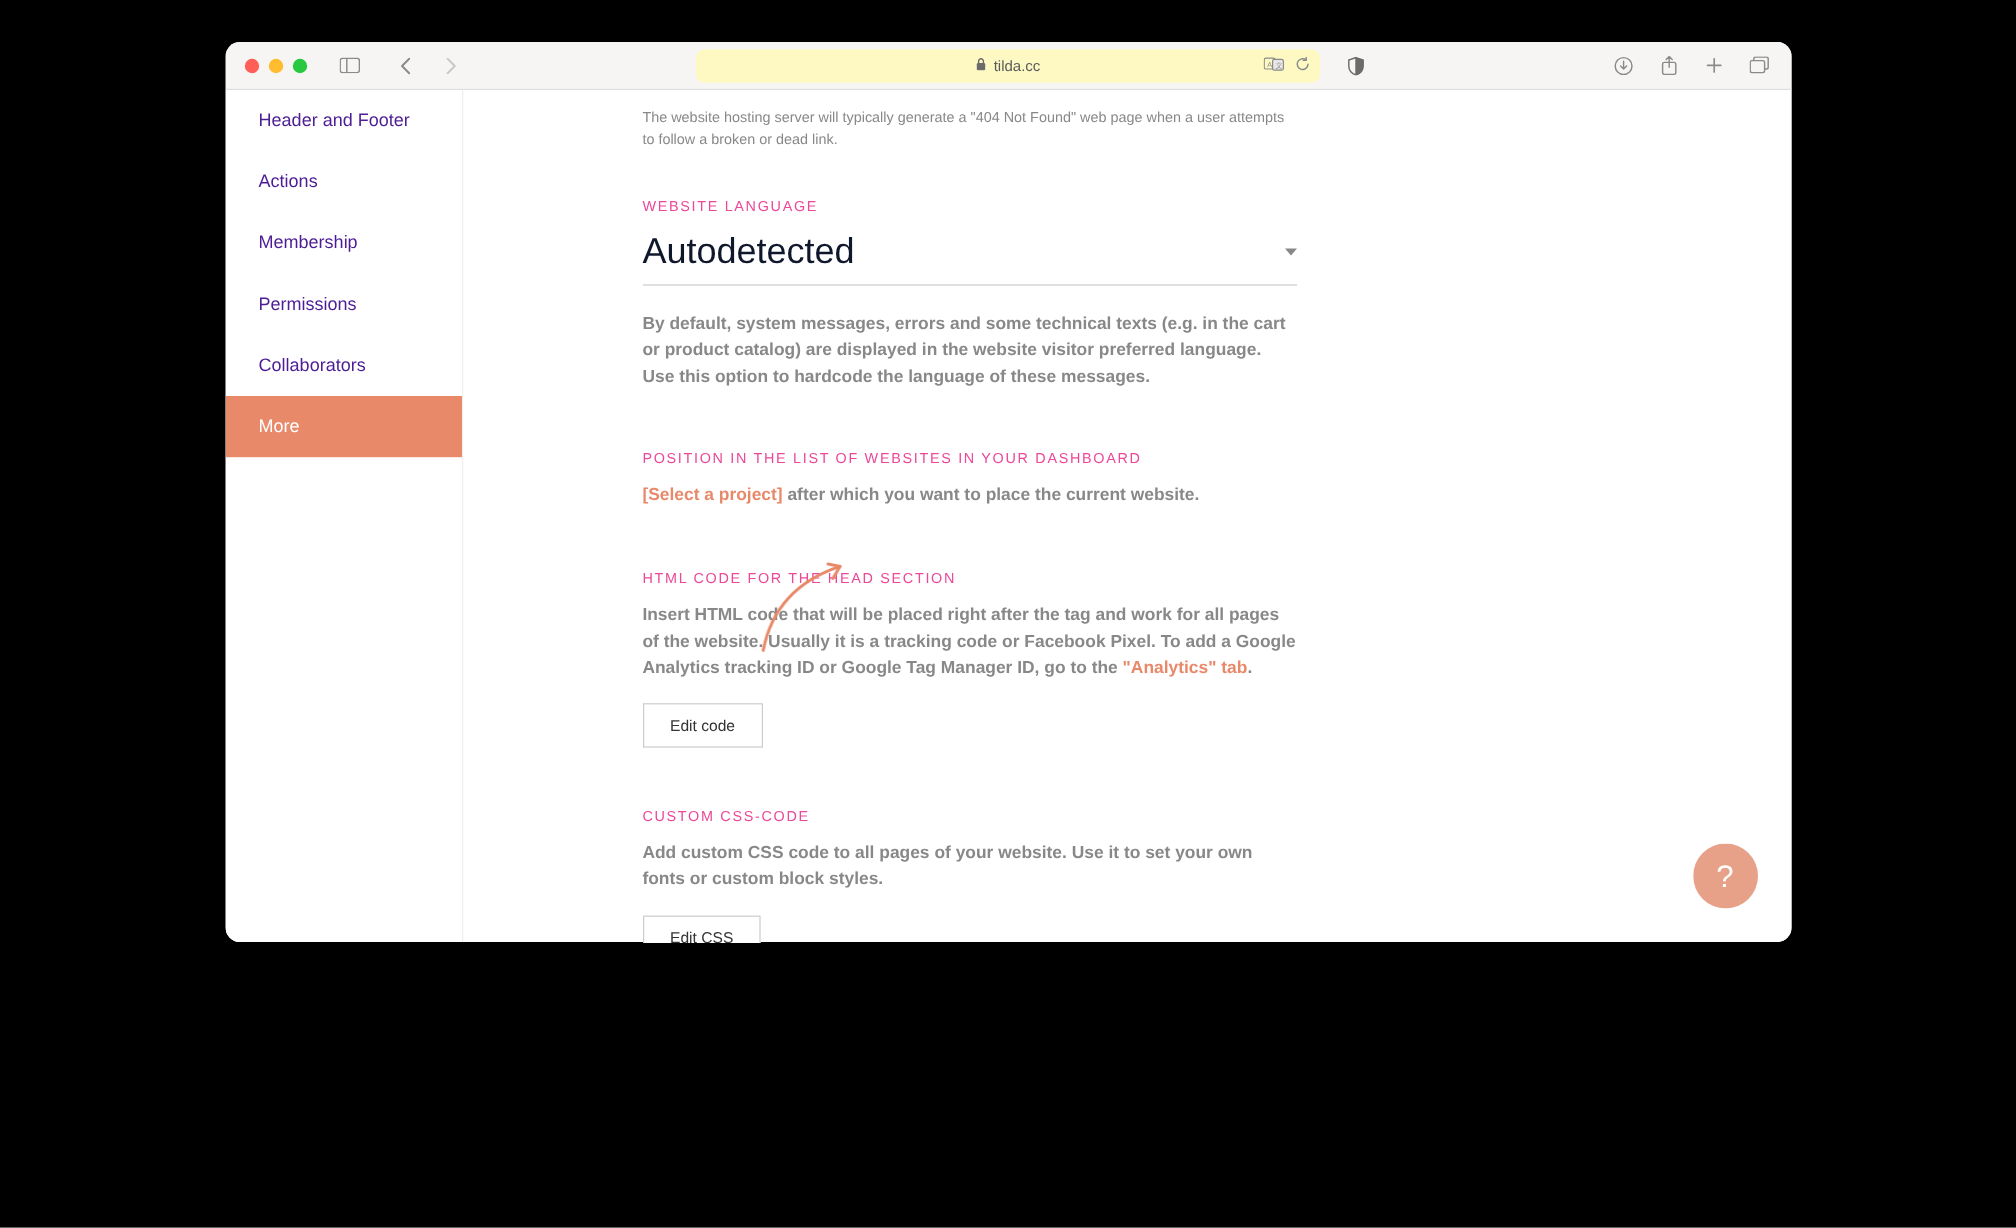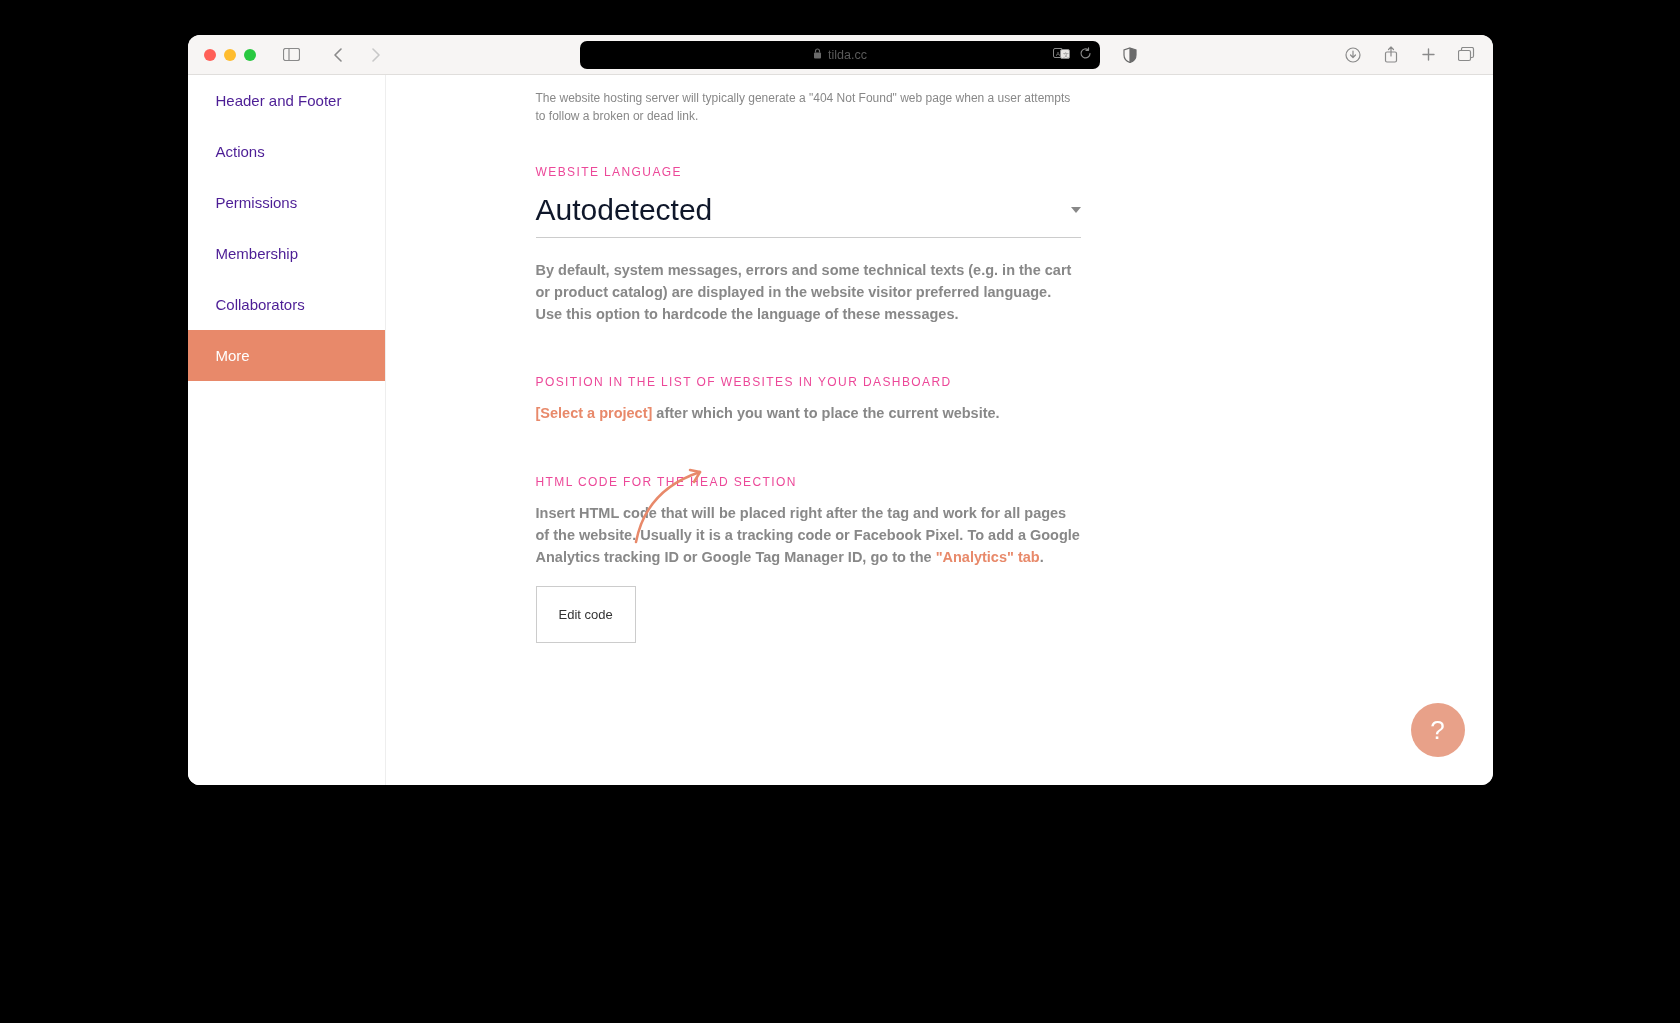--- a/index.html
+++ b/index.html
@@ -41,21 +41,21 @@
     .tb-icon {
       width: 20px; height: 20px; display: flex; align-items: center; justify-content: center;
       color: #888; font-size: 15px;
     }
     .nav-arrows { display: flex; gap: 18px; margin-left: 14px; }
     .addrbar {
       position: absolute;
       left: 50%;
       transform: translateX(-50%);
       width: 520px; height: 28px;
-      background: #000000;
+      background: #fef9c3;
       border-radius: 7px;
       display: flex;
       align-items: center;
       justify-content: center;
       color: #5b5b5b;
       font-size: 12.5px;
       gap: 6px;
     }
     .addrbar .right-icons {
       position: absolute;
@@ -142,21 +142,21 @@
     .link-orange { color: #e8896a; cursor: pointer; }
     .body-text {
       font-size: 14.5px;
       color: #888;
       line-height: 1.5;
       font-weight: 700;
     }
     .btn {
       border: 1px solid #ccc;
       background: #fff;
-      padding: 20px 22px;
+      padding: 10px 22px;
       font-size: 13px;
       color: #333;
       cursor: pointer;
       margin-top: 18px;
       font-weight: 300;
     }
     .arrow-annotation {
       position: absolute;
       left: 440px;
       top: 385px;
@@ -270,22 +270,22 @@
             <rect x="0.5" y="3.5" width="12" height="10" rx="1.5" fill="#f7f5f4" stroke="#8a8a8a" stroke-width="1.2"></rect>
           </svg>
       </div>
     </div>
   </div>
 
   <div class="content">
     <div class="sidebar">
       <div class="sidebar-item"><span>Header and Footer</span></div>
       <div class="sidebar-item"><span>Actions</span></div>
+      <div class="sidebar-item"><span>Membership</span></div>
       <div class="sidebar-item"><span>Permissions</span></div>
-      <div class="sidebar-item"><span>Membership</span></div>
       <div class="sidebar-item"><span>Collaborators</span></div>
       <div class="sidebar-item active"><span>More</span></div>
     </div>
 
     <div class="main">
       <div class="main-inner">
 
         <div class="desc-text" style="margin-top:14px;">The website hosting server will typically generate a "404 Not Found" web page when a user attempts to follow a broken or dead link.</div>
 
         <div class="section">
@@ -305,20 +305,25 @@
         </div>
 
         <div class="section">
           <div class="section-label">HTML CODE FOR THE HEAD SECTION</div>
           <div class="body-text">
             <span>Insert HTML code that will be placed right after the tag and work for all pages of the website. Usually it is a tracking code or Facebook Pixel. To add a Google Analytics tracking ID or Google Tag Manager ID, go to the </span><span class="link-orange">"Analytics" tab</span><span>.</span>
           </div>
           <button class="btn"><span>Edit code</span></button>
         </div>
 
+        <div class="section" style="margin-bottom:20px;">
+          <div class="section-label">CUSTOM CSS-CODE</div>
+          <div class="body-text">Add custom CSS code to all pages of your website. Use it to set your own fonts or custom block styles.</div>
+          <button class="btn"><span>Edit CSS</span></button>
+        </div>
 
       </div>
     </div>
 
     <svg class="arrow-annotation" viewBox="0 0 90 90">
       <path d="M 8 82 Q 18 30 72 12" fill="none" stroke="#e8896a" stroke-width="2.5" stroke-linecap="round"></path>
       <path d="M 72 12 L 62 10 M 72 12 L 66 22" fill="none" stroke="#e8896a" stroke-width="2.5" stroke-linecap="round"></path>
     </svg>
 
     <div class="help-btn">

